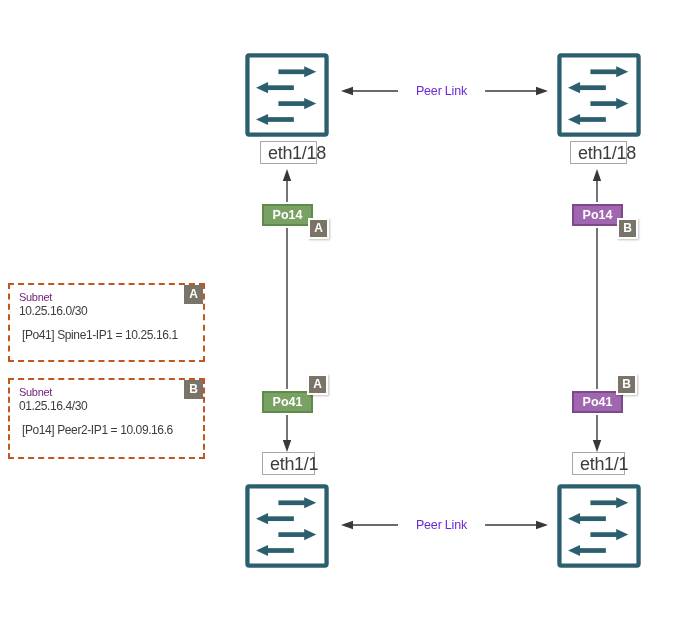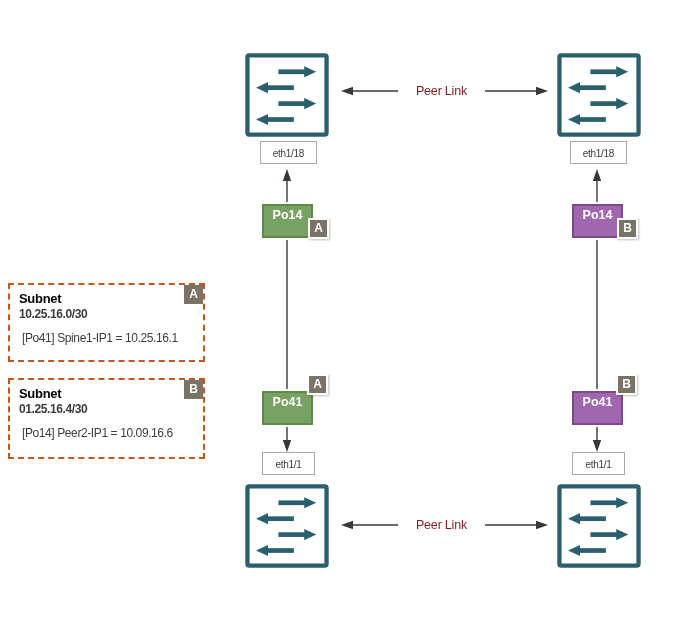--- a/index.html
+++ b/index.html
@@ -31,53 +31,53 @@
   
   .eth-label {
     position: absolute;
     box-sizing: border-box;
     height: 23px;
     min-width: 52px;
     padding: 3px 7px 2px 7px;
     background: #ffffff;
     border: 1px solid #a8a8a8;
     color: #3c3c3c;
-    font-size: 10px;
+    font-size: 18px;
     letter-spacing: -0.3px;
     text-align: center;
     line-height: 17px;
     white-space: nowrap;
   }
   .eth-tl { left: 260px; top: 141px; width: 57px; }
   .eth-tr { left: 570px; top: 141px; width: 57px; }
   .eth-bl { left: 262px; top: 452px; width: 53px; }
   .eth-br { left: 572px; top: 452px; width: 53px; }
 
   
   .peer-label {
     position: absolute;
     box-sizing: border-box;
     width: 87px;
     height: 19px;
     background: #ffffff;
-    color: #7f1d1d;
+    color: #6d28d9;
     font-size: 12.5px;
     letter-spacing: -0.2px;
     text-align: center;
     line-height: 18px;
   }
   .peer-top { left: 398px; top: 82px; }
   .peer-bottom { left: 398px; top: 516px; }
 
   
   .po-badge {
     position: absolute;
     box-sizing: border-box;
     width: 51px;
-    height: 34px;
+    height: 22px;
     color: #ffffff;
     font-size: 12.5px;
     font-weight: bold;
     text-align: center;
     line-height: 18px;
     box-shadow: 0 0 0 2px #ffffff;
   }
   .po-green  { background: #7AA164; border: 2px solid #5E8A4C; }
   .po-purple { background: #A166B0; border: 2px solid #7C4A8A; }
   .po14-l { left: 262px; top: 204px; }
@@ -110,31 +110,30 @@
     position: absolute;
     box-sizing: border-box;
     width: 197px;
     border: 2px dashed #C2561F;
     background: #ffffff;
     padding: 6px 10px 8px 9px;
   }
   .subnet-a { left: 8px; top: 283px; height: 79px; }
   .subnet-b { left: 8px; top: 378px; height: 81px; }
   .subnet-title {
-    color: #000000;
-    font-size: 13px;
-    font-weight: bold;
+    color: #701a75;
+    font-size: 11px;
+    font-weight: normal;
     letter-spacing: -0.3px;
   }
   .subnet-cidr {
     color: #3c3c3c;
     font-size: 12px;
     letter-spacing: -0.4px;
     margin-top: 1px;
-    font-weight: bold;
   }
   .subnet-entries { margin-top: 9px; }
   .subnet-entry {
     color: #3c3c3c;
     font-size: 12px;
     letter-spacing: -0.4px;
     line-height: 1.35;
     padding-left: 3px;
     white-space: nowrap;
   }

